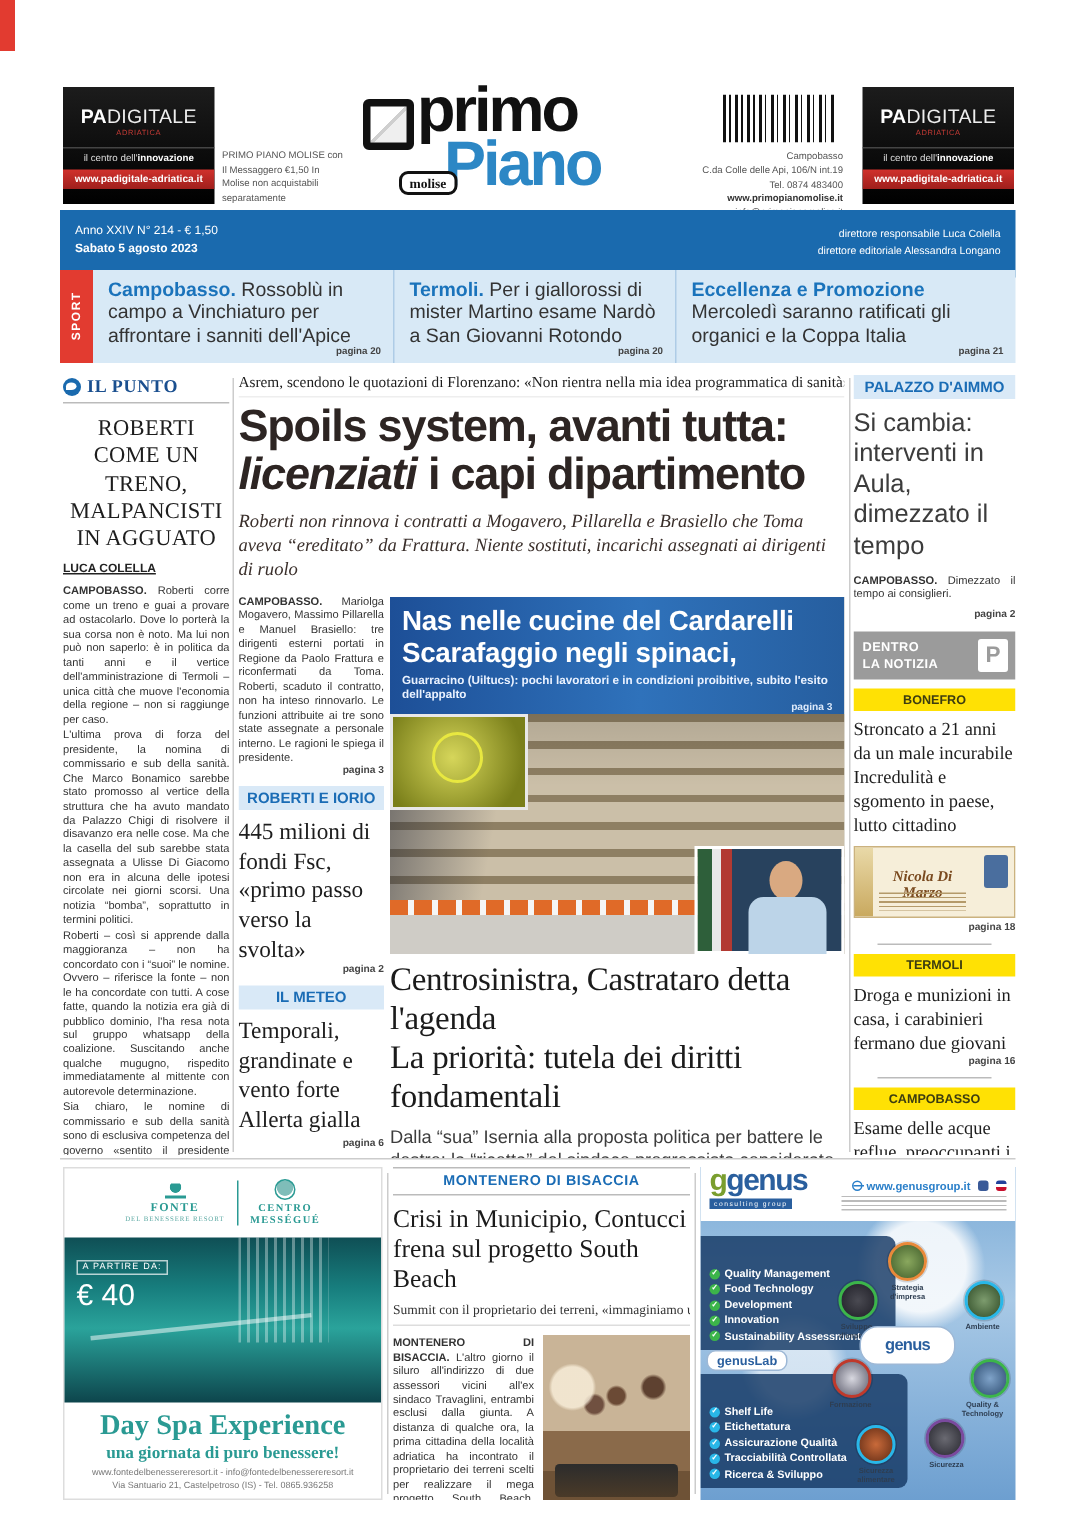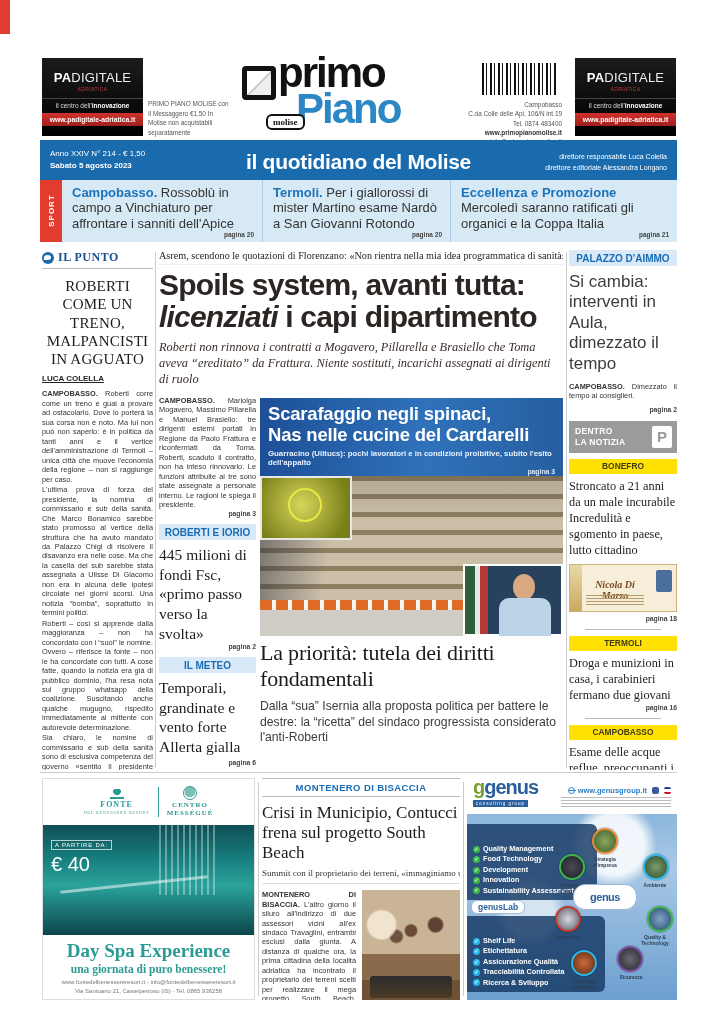--- a/index.html
+++ b/index.html
@@ -278,21 +278,20 @@
     <div class="sub">ADRIATICA</div>
     <div class="tag"><span>il centro dell'</span><b>innovazione</b></div>
     <div class="url">www.padigitale-adriatica.it</div>
   </div>
 
   <div class="abs band">
     <div class="band-issue">
       <div>Anno XXIV N° 214 - € 1,50</div>
       <div class="b2">Sabato 5 agosto 2023</div>
     </div>
-    <div class="band-title">il quotidiano del Molise</div>
     <div class="band-dirs">
       <div>direttore responsabile Luca Colella</div>
       <div>direttore editoriale Alessandra Longano</div>
     </div>
   </div>
 
   <div class="abs sport-tab">
       <span>SPORT</span>
     </div>
   <div class="abs sport-strip">
@@ -353,37 +352,38 @@
       </div>
 
       <div class="photo">
         <div class="building">
           <div class="shadow"></div>
           <div class="barrier"></div>
           <div class="ground"></div>
         </div>
         <div class="photo-band">
           <div class="photo-headline">
+            <div>Nas nelle cucine del Cardarelli</div>
             <div>Scarafaggio negli spinaci,</div>
-            <div>Nas nelle cucine del Cardarelli</div>
           </div>
           <div class="photo-sub">Guarracino (Uiltucs): pochi lavoratori e in condizioni proibitive, subito l'esito dell'appalto</div>
           <div class="pageref">pagina 3</div>
         </div>
         <div class="inset-green">
             <div class="ring"></div>
           </div>
         <div class="inset-portrait">
           <div class="head"></div>
           <div class="shirt"></div>
         </div>
       </div>
 
       <div class="castrataro">
         <div class="cast-headline">
+          <div>Centrosinistra, Castrataro detta l'agenda</div>
           <div>La priorità: tutela dei diritti fondamentali</div>
         </div>
         <div class="cast-deck">Dalla “sua” Isernia alla proposta politica per battere le destre: la “ricetta” del sindaco progressista considerato l'anti-Roberti</div>
 
       </div>
     </div>
   </div>
 
   <div class="abs col-right">
     <div class="sec-tag" style="margin:0 0 4px;">PALAZZO D'AIMMO</div>

